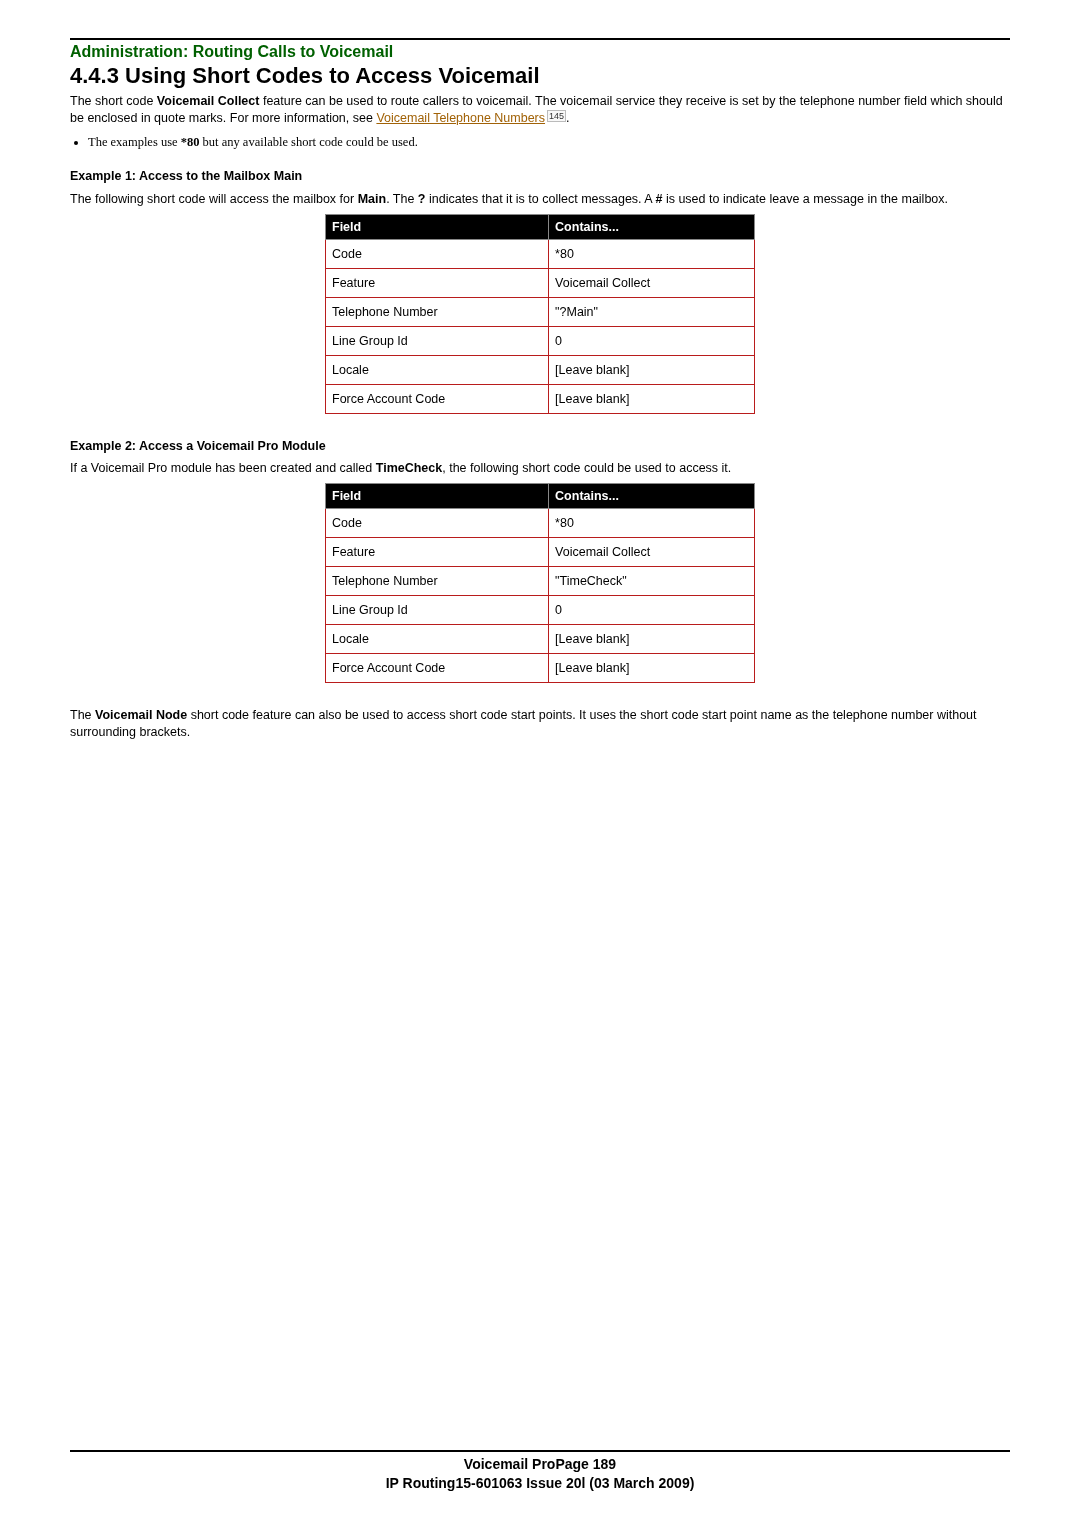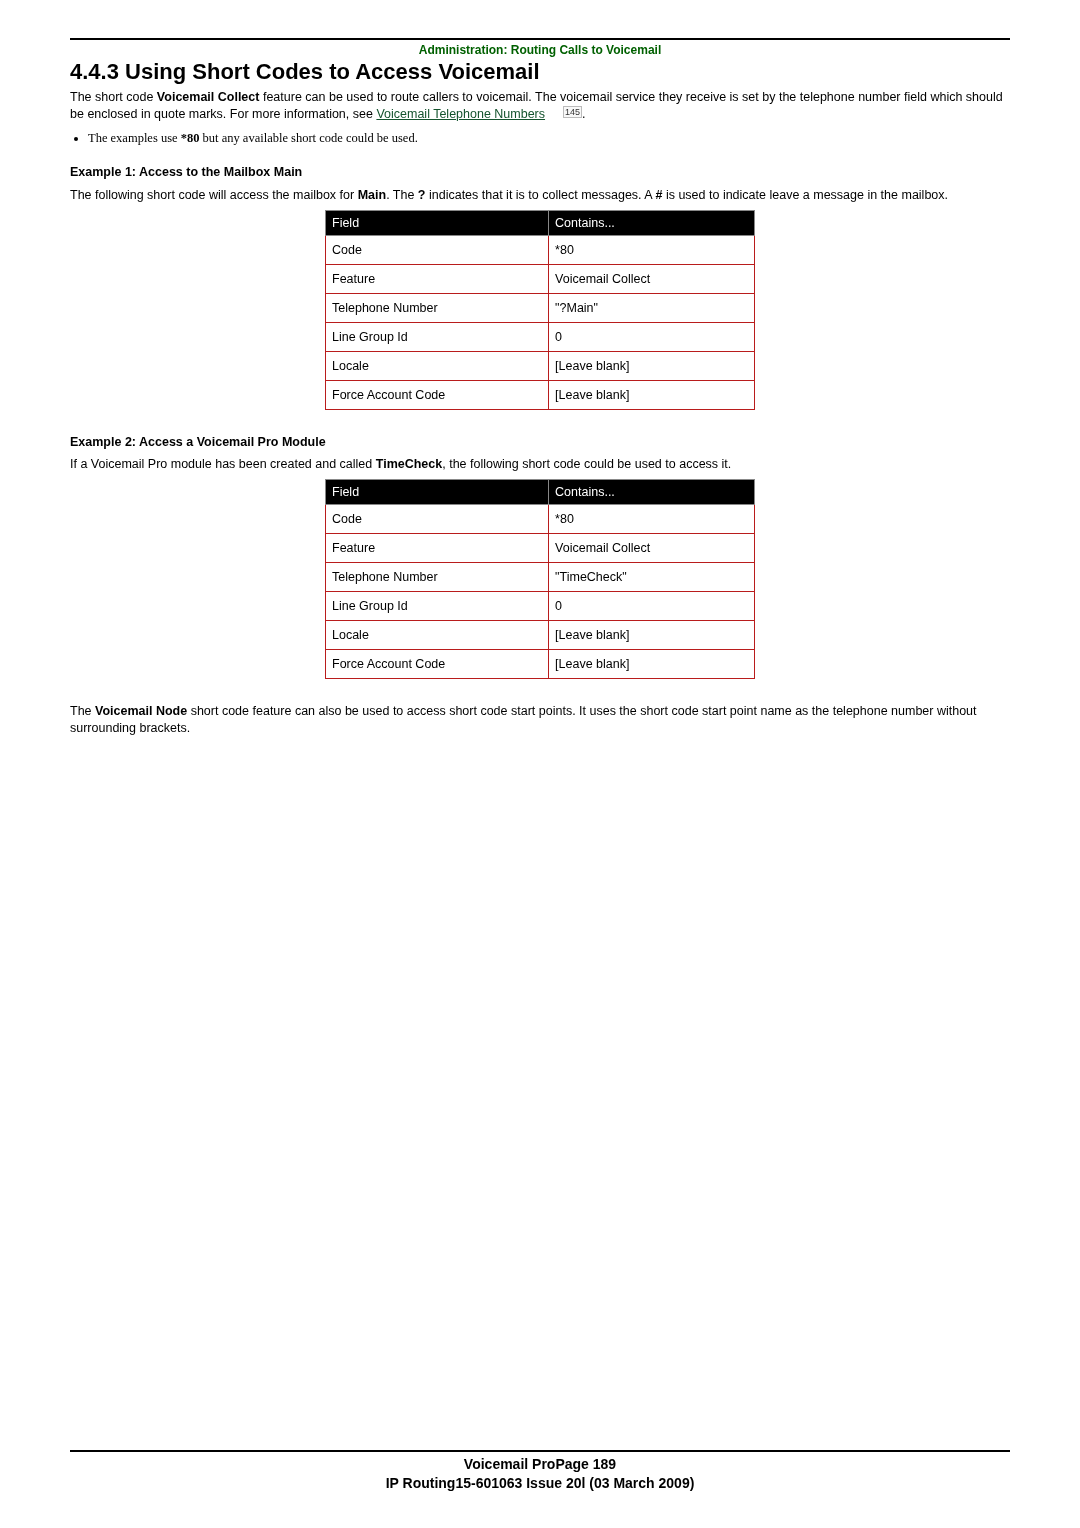--- a/index.html
+++ b/index.html
@@ -20,41 +20,41 @@
     position: relative;
   }
   .top-rule {
     border: none;
     border-top: 2px solid #000;
     margin: 0;
   }
   .breadcrumb {
     color: #006000;
     font-weight: bold;
-    text-align: center;
-    font-size: 12px;
+    text-align: left;
+    font-size: 16px;
     margin: 3px 0 2px 0;
   }
   h1.section-title {
     font-family: Arial, Helvetica, sans-serif;
     font-size: 22px;
     font-weight: bold;
     margin: 0 0 4px 0;
   }
   p { margin: 0 0 6px 0; line-height: 1.35; }
   .link {
-    color: #14532d;
+    color: #a16207;
     text-decoration: underline;
   }
   .superref {
     font-size: 9px;
     vertical-align: top;
     border: 1px solid #bbb;
     padding: 0 1px;
-    margin-left: 18px;
+    margin-left: 2px;
     color: #333;
     background: #f8f8f8;
   }
   ul.bullets {
     margin: 8px 0 18px 0;
     padding-left: 18px;
   }
   ul.bullets li { margin-bottom: 4px; font-family: Liberation Serif, serif; }
   .example-title {
     font-weight: bold;
@@ -62,21 +62,21 @@
   }
   table.datatable {
     border-collapse: collapse;
     width: 430px;
     margin: 6px auto 24px auto;
   }
   table.datatable th {
     background: #000;
     color: #fff;
     text-align: left;
-    font-weight: normal;
+    font-weight: bold;
     padding: 5px 6px;
     border: 1px solid #888;
     font-size: 12.5px;
   }
   table.datatable td {
     border: 1px solid #b91c1c;
     padding: 7px 6px;
     font-size: 12.5px;
   }
   table.datatable th.col-field,

